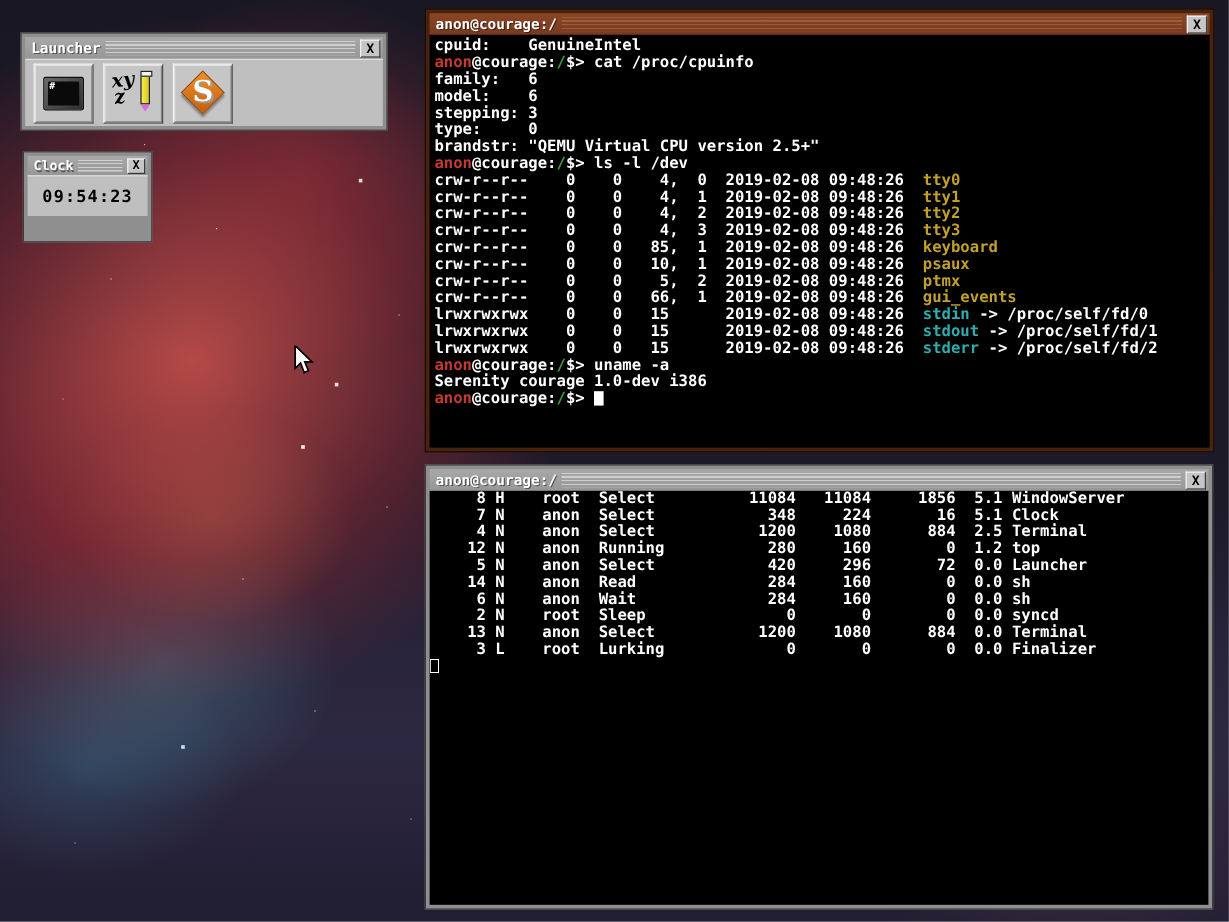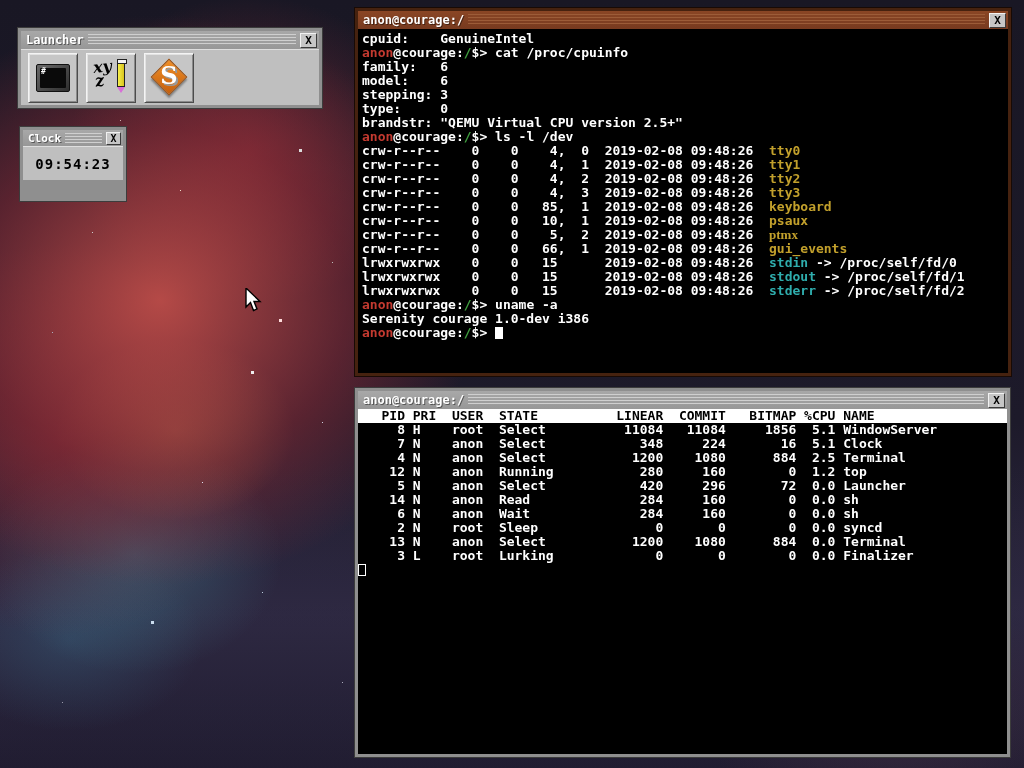--- a/index.html
+++ b/index.html
@@ -146,39 +146,38 @@
       <div class="tline"><span style="color: rgb(255, 255, 255);">stepping: 3</span></div>
       <div class="tline"><span style="color: rgb(255, 255, 255);">type:     0</span></div>
       <div class="tline"><span style="color: rgb(255, 255, 255);">brandstr: "QEMU Virtual CPU version 2.5+"</span></div>
       <div class="tline"><span style="color: rgb(196, 58, 48);">anon</span><span style="color: rgb(255, 255, 255);">@courage:</span><span style="color: rgb(63, 159, 63);">/</span><span style="color: rgb(255, 255, 255);">$&gt; </span><span style="color: rgb(255, 255, 255);">ls -l /dev</span></div>
       <div class="tline"><span style="color: rgb(255, 255, 255);">crw-r--r--    0    0    4,  0  2019-02-08 09:48:26  </span><span style="color: rgb(194, 160, 44);">tty0</span></div>
       <div class="tline"><span style="color: rgb(255, 255, 255);">crw-r--r--    0    0    4,  1  2019-02-08 09:48:26  </span><span style="color: rgb(194, 160, 44);">tty1</span></div>
       <div class="tline"><span style="color: rgb(255, 255, 255);">crw-r--r--    0    0    4,  2  2019-02-08 09:48:26  </span><span style="color: rgb(194, 160, 44);">tty2</span></div>
       <div class="tline"><span style="color: rgb(255, 255, 255);">crw-r--r--    0    0    4,  3  2019-02-08 09:48:26  </span><span style="color: rgb(194, 160, 44);">tty3</span></div>
       <div class="tline"><span style="color: rgb(255, 255, 255);">crw-r--r--    0    0   85,  1  2019-02-08 09:48:26  </span><span style="color: rgb(194, 160, 44);">keyboard</span></div>
       <div class="tline"><span style="color: rgb(255, 255, 255);">crw-r--r--    0    0   10,  1  2019-02-08 09:48:26  </span><span style="color: rgb(194, 160, 44);">psaux</span></div>
-      <div class="tline"><span style="color: rgb(255, 255, 255);">crw-r--r--    0    0    5,  2  2019-02-08 09:48:26  </span><span style="color: rgb(194, 160, 44); font-family: Liberation Serif, serif;">ptmx</span></div>
+      <div class="tline"><span style="color: rgb(255, 255, 255);">crw-r--r--    0    0    5,  2  2019-02-08 09:48:26  </span><span style="color: rgb(194, 160, 44);">ptmx</span></div>
       <div class="tline"><span style="color: rgb(255, 255, 255);">crw-r--r--    0    0   66,  1  2019-02-08 09:48:26  </span><span style="color: rgb(194, 160, 44);">gui_events</span></div>
       <div class="tline"><span style="color: rgb(255, 255, 255);">lrwxrwxrwx    0    0   15      2019-02-08 09:48:26  </span><span style="color: rgb(47, 173, 173);">stdin</span><span style="color: rgb(255, 255, 255);"> -&gt; /proc/self/fd/0</span></div>
       <div class="tline"><span style="color: rgb(255, 255, 255);">lrwxrwxrwx    0    0   15      2019-02-08 09:48:26  </span><span style="color: rgb(47, 173, 173);">stdout</span><span style="color: rgb(255, 255, 255);"> -&gt; /proc/self/fd/1</span></div>
       <div class="tline"><span style="color: rgb(255, 255, 255);">lrwxrwxrwx    0    0   15      2019-02-08 09:48:26  </span><span style="color: rgb(47, 173, 173);">stderr</span><span style="color: rgb(255, 255, 255);"> -&gt; /proc/self/fd/2</span></div>
       <div class="tline"><span style="color: rgb(196, 58, 48);">anon</span><span style="color: rgb(255, 255, 255);">@courage:</span><span style="color: rgb(63, 159, 63);">/</span><span style="color: rgb(255, 255, 255);">$&gt; </span><span style="color: rgb(255, 255, 255);">uname -a</span></div>
       <div class="tline"><span style="color: rgb(255, 255, 255);">Serenity courage 1.0-dev i386</span></div>
       <div class="tline"><span style="color: rgb(196, 58, 48);">anon</span><span style="color: rgb(255, 255, 255);">@courage:</span><span style="color: rgb(63, 159, 63);">/</span><span style="color: rgb(255, 255, 255);">$&gt; </span><span class="cur-full"></span></div>
     </div>
 </div>
 
 <div class="win frame-inactive" style="left:354px; top:387px; width:657px; height:371px;">
   <div class="titlebar tb-inactive">
     <span class="t-label">anon@courage:/</span>
     <div class="t-stripes"></div>
     <div class="closebtn">X</div>
   </div>
   <div class="screen" style="height:345px;">
-      <div class="tline prow-header"><span style="color: rgb(255, 255, 255);">   PID PRI  USER  STATE          LINEAR  COMMIT   BITMAP %CPU NAME</span></div>
       <div class="tline"><span style="color: rgb(255, 255, 255);">     8 H    root  Select          11084   11084     1856  5.1 WindowServer</span></div>
       <div class="tline"><span style="color: rgb(255, 255, 255); text-align: right;">     7 N    anon  Select            348     224       16  5.1 Clock</span></div>
       <div class="tline"><span style="color: rgb(255, 255, 255);">     4 N    anon  Select           1200    1080      884  2.5 Terminal</span></div>
       <div class="tline"><span style="color: rgb(255, 255, 255);">    12 N    anon  Running           280     160        0  1.2 top</span></div>
       <div class="tline"><span style="color: rgb(255, 255, 255);">     5 N    anon  Select            420     296       72  0.0 Launcher</span></div>
       <div class="tline"><span style="color: rgb(255, 255, 255);">    14 N    anon  Read              284     160        0  0.0 sh</span></div>
       <div class="tline"><span style="color: rgb(255, 255, 255);">     6 N    anon  Wait              284     160        0  0.0 sh</span></div>
       <div class="tline"><span style="color: rgb(255, 255, 255);">     2 N    root  Sleep               0       0        0  0.0 syncd</span></div>
       <div class="tline"><span style="color: rgb(255, 255, 255);">    13 N    anon  Select           1200    1080      884  0.0 Terminal</span></div>
       <div class="tline"><span style="color: rgb(255, 255, 255);">     3 L    root  Lurking             0       0        0  0.0 Finalizer</span></div>

